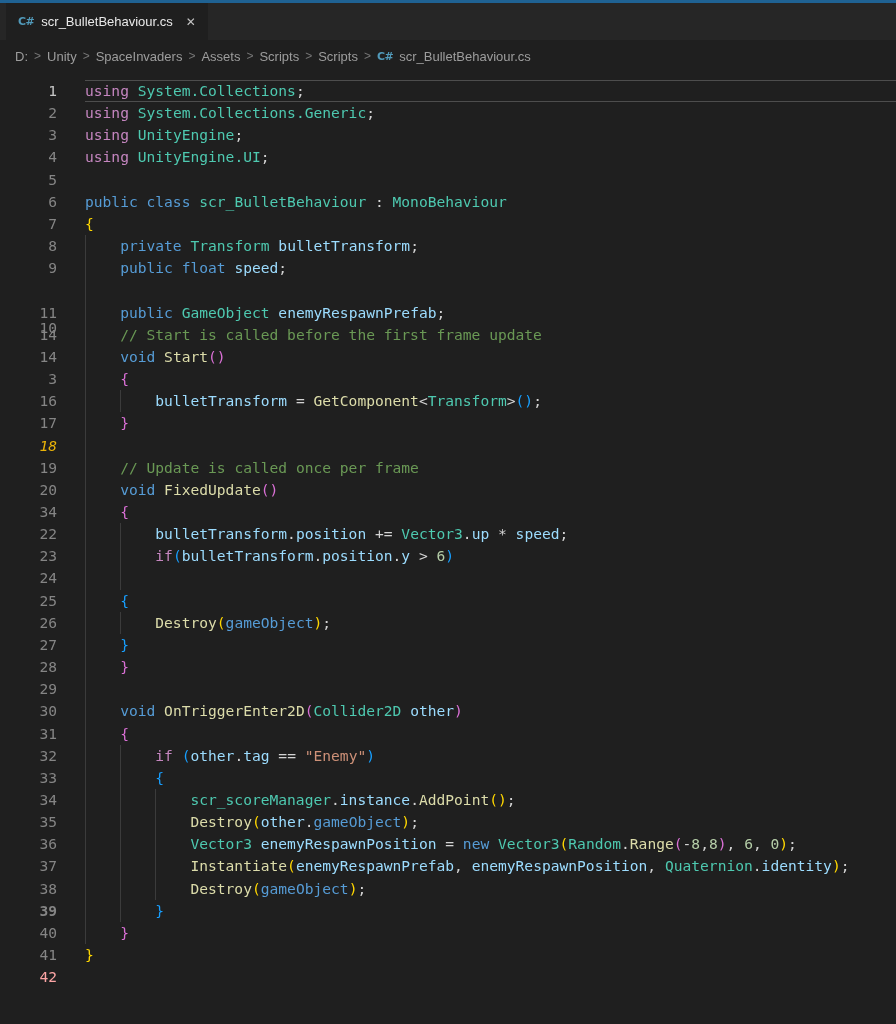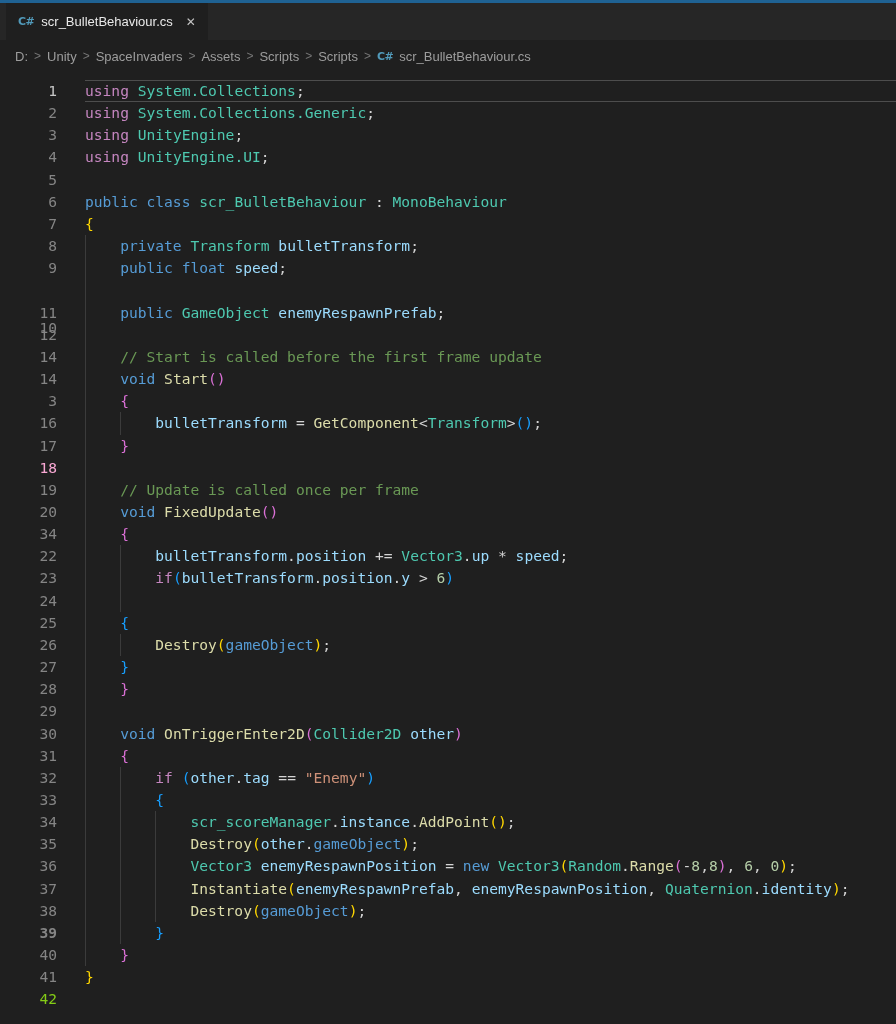--- a/index.html
+++ b/index.html
@@ -89,27 +89,26 @@
         <div class="line"><span class="ln" style="color: rgb(133, 133, 133);">2</span><span class="code"><span style="color: rgb(197, 134, 192);">using</span><span style="color: rgb(212, 212, 212);"> </span><span style="color: rgb(78, 201, 176);">System.Collections.Generic</span><span style="color: rgb(212, 212, 212);">;</span></span></div>
         <div class="line"><span class="ln" style="color: rgb(133, 133, 133);">3</span><span class="code"><span style="color: rgb(197, 134, 192);">using</span><span style="color: rgb(212, 212, 212);"> </span><span style="color: rgb(78, 201, 176);">UnityEngine</span><span style="color: rgb(212, 212, 212);">;</span></span></div>
         <div class="line"><span class="ln" style="color: rgb(133, 133, 133);">4</span><span class="code"><span style="color: rgb(197, 134, 192);">using</span><span style="color: rgb(212, 212, 212);"> </span><span style="color: rgb(78, 201, 176);">UnityEngine.UI</span><span style="color: rgb(212, 212, 212);">;</span></span></div>
         <div class="line"><span class="ln" style="color: rgb(133, 133, 133);">5</span><span class="code"></span></div>
         <div class="line"><span class="ln" style="color: rgb(133, 133, 133);">6</span><span class="code"><span style="color: rgb(86, 156, 214);">public</span><span style="color: rgb(212, 212, 212);"> </span><span style="color: rgb(86, 156, 214);">class</span><span style="color: rgb(212, 212, 212);"> </span><span style="color: rgb(78, 201, 176);">scr_BulletBehaviour</span><span style="color: rgb(212, 212, 212);"> : </span><span style="color: rgb(78, 201, 176);">MonoBehaviour</span></span></div>
         <div class="line"><span class="ln" style="color: rgb(133, 133, 133);">7</span><span class="code"><span style="color: rgb(255, 215, 0);">{</span></span></div>
         <div class="line"><span class="ln" style="color: rgb(133, 133, 133);">8</span><span class="code"><span class="guide" style="left: 0ch; background: rgb(59, 59, 59);"></span><span style="color: rgb(212, 212, 212);">    </span><span style="color: rgb(86, 156, 214);">private</span><span style="color: rgb(212, 212, 212);"> </span><span style="color: rgb(78, 201, 176);">Transform</span><span style="color: rgb(212, 212, 212);"> </span><span style="color: rgb(156, 220, 254);">bulletTransform</span><span style="color: rgb(212, 212, 212);">;</span></span></div>
         <div class="line"><span class="ln" style="color: rgb(133, 133, 133);">9</span><span class="code"><span class="guide" style="left: 0ch; background: rgb(59, 59, 59);"></span><span style="color: rgb(212, 212, 212);">    </span><span style="color: rgb(86, 156, 214);">public</span><span style="color: rgb(212, 212, 212);"> </span><span style="color: rgb(86, 156, 214);">float</span><span style="color: rgb(212, 212, 212);"> </span><span style="color: rgb(156, 220, 254);">speed</span><span style="color: rgb(212, 212, 212);">;</span></span></div>
         <div class="line"><span class="ln" style="color: rgb(133, 133, 133); margin-top: 38px;">10</span><span class="code"><span class="guide" style="left: 0ch; background: rgb(59, 59, 59);"></span></span></div>
         <div class="line"><span class="ln" style="color: rgb(133, 133, 133);">11</span><span class="code"><span class="guide" style="left: 0ch; background: rgb(59, 59, 59);"></span><span style="color: rgb(212, 212, 212);">    </span><span style="color: rgb(86, 156, 214);">public</span><span style="color: rgb(212, 212, 212);"> </span><span style="color: rgb(78, 201, 176);">GameObject</span><span style="color: rgb(212, 212, 212);"> </span><span style="color: rgb(156, 220, 254);">enemyRespawnPrefab</span><span style="color: rgb(212, 212, 212);">;</span></span></div>
-        <div class="line"><span class="ln" style="color: rgb(133, 133, 133);">12</span><span class="code"><span class="guide" style="left: 0ch; background: rgb(59, 59, 59);"></span></span></div>
         <div class="line"><span class="ln" style="color: rgb(133, 133, 133);">14</span><span class="code"><span class="guide" style="left: 0ch; background: rgb(59, 59, 59);"></span><span style="color: rgb(212, 212, 212);">    </span><span style="color: rgb(106, 153, 85);">// Start is called before the first frame update</span></span></div>
         <div class="line"><span class="ln" style="color: rgb(133, 133, 133);">14</span><span class="code"><span class="guide" style="left: 0ch; background: rgb(59, 59, 59);"></span><span style="color: rgb(212, 212, 212);">    </span><span style="color: rgb(86, 156, 214);">void</span><span style="color: rgb(212, 212, 212);"> </span><span style="color: rgb(220, 220, 170);">Start</span><span style="color: rgb(218, 112, 214);">()</span></span></div>
         <div class="line"><span class="ln" style="color: rgb(133, 133, 133);">3</span><span class="code"><span class="guide" style="left: 0ch; background: rgb(59, 59, 59);"></span><span style="color: rgb(212, 212, 212);">    </span><span style="color: rgb(218, 112, 214);">{</span></span></div>
         <div class="line"><span class="ln" style="color: rgb(133, 133, 133);">16</span><span class="code"><span class="guide" style="left: 0ch; background: rgb(59, 59, 59);"></span><span class="guide" style="left: 4ch; background: rgb(59, 59, 59);"></span><span style="color: rgb(212, 212, 212);">        </span><span style="color: rgb(156, 220, 254);">bulletTransform</span><span style="color: rgb(212, 212, 212);"> = </span><span style="color: rgb(220, 220, 170);">GetComponent</span><span style="color: rgb(212, 212, 212);">&lt;</span><span style="color: rgb(78, 201, 176);">Transform</span><span style="color: rgb(212, 212, 212);">&gt;</span><span style="color: rgb(23, 159, 255);">()</span><span style="color: rgb(212, 212, 212);">;</span></span></div>
         <div class="line"><span class="ln" style="color: rgb(133, 133, 133);">17</span><span class="code"><span class="guide" style="left: 0ch; background: rgb(59, 59, 59);"></span><span style="color: rgb(212, 212, 212);">    </span><span style="color: rgb(218, 112, 214);">}</span></span></div>
-        <div class="line"><span class="ln" style="color: #f9a8d4;">18</span><span class="code"><span class="guide" style="left: 0ch; background: rgb(59, 59, 59);"></span></span></div>
+        <div class="line"><span class="ln" style="color: #eab308; font-style: italic;">18</span><span class="code"><span class="guide" style="left: 0ch; background: rgb(59, 59, 59);"></span></span></div>
         <div class="line"><span class="ln" style="color: rgb(133, 133, 133);">19</span><span class="code"><span class="guide" style="left: 0ch; background: rgb(59, 59, 59);"></span><span style="color: rgb(212, 212, 212);">    </span><span style="color: rgb(106, 153, 85);">// Update is called once per frame</span></span></div>
         <div class="line"><span class="ln" style="color: rgb(133, 133, 133);">20</span><span class="code"><span class="guide" style="left: 0ch; background: rgb(59, 59, 59);"></span><span style="color: rgb(212, 212, 212);">    </span><span style="color: rgb(86, 156, 214);">void</span><span style="color: rgb(212, 212, 212);"> </span><span style="color: rgb(220, 220, 170);">FixedUpdate</span><span style="color: rgb(218, 112, 214);">()</span></span></div>
         <div class="line"><span class="ln" style="color: rgb(133, 133, 133);">34</span><span class="code"><span class="guide" style="left: 0ch; background: rgb(59, 59, 59);"></span><span style="color: rgb(212, 212, 212);">    </span><span style="color: rgb(218, 112, 214);">{</span></span></div>
         <div class="line"><span class="ln" style="color: rgb(133, 133, 133);">22</span><span class="code"><span class="guide" style="left: 0ch; background: rgb(59, 59, 59);"></span><span class="guide" style="left: 4ch; background: rgb(59, 59, 59);"></span><span style="color: rgb(212, 212, 212);">        </span><span style="color: rgb(156, 220, 254);">bulletTransform</span><span style="color: rgb(212, 212, 212);">.</span><span style="color: rgb(156, 220, 254);">position</span><span style="color: rgb(212, 212, 212);"> += </span><span style="color: rgb(78, 201, 176);">Vector3</span><span style="color: rgb(212, 212, 212);">.</span><span style="color: rgb(156, 220, 254);">up</span><span style="color: rgb(212, 212, 212);"> * </span><span style="color: rgb(156, 220, 254);">speed</span><span style="color: rgb(212, 212, 212);">;</span></span></div>
         <div class="line"><span class="ln" style="color: rgb(133, 133, 133);">23</span><span class="code"><span class="guide" style="left: 0ch; background: rgb(59, 59, 59);"></span><span class="guide" style="left: 4ch; background: rgb(59, 59, 59);"></span><span style="color: rgb(212, 212, 212);">        </span><span style="color: rgb(197, 134, 192);">if</span><span style="color: rgb(23, 159, 255);">(</span><span style="color: rgb(156, 220, 254);">bulletTransform</span><span style="color: rgb(212, 212, 212);">.</span><span style="color: rgb(156, 220, 254);">position</span><span style="color: rgb(212, 212, 212);">.</span><span style="color: rgb(156, 220, 254);">y</span><span style="color: rgb(212, 212, 212);"> &gt; </span><span style="color: rgb(181, 206, 168);">6</span><span style="color: rgb(23, 159, 255);">)</span></span></div>
         <div class="line"><span class="ln" style="color: rgb(133, 133, 133);">24</span><span class="code"><span class="guide" style="left: 0ch; background: rgb(59, 59, 59);"></span><span class="guide" style="left: 4ch; background: rgb(59, 59, 59);"></span></span></div>
         <div class="line"><span class="ln" style="color: rgb(133, 133, 133);">25</span><span class="code"><span class="guide" style="left: 0ch; background: rgb(59, 59, 59);"></span><span style="color: rgb(212, 212, 212);">    </span><span style="color: rgb(23, 159, 255);">{</span></span></div>
         <div class="line"><span class="ln" style="color: rgb(133, 133, 133);">26</span><span class="code"><span class="guide" style="left: 0ch; background: rgb(59, 59, 59);"></span><span class="guide" style="left: 4ch; background: rgb(59, 59, 59);"></span><span style="color: rgb(212, 212, 212);">        </span><span style="color: rgb(220, 220, 170);">Destroy</span><span style="color: rgb(255, 215, 0);">(</span><span style="color: rgb(86, 156, 214);">gameObject</span><span style="color: rgb(255, 215, 0);">)</span><span style="color: rgb(212, 212, 212);">;</span></span></div>
         <div class="line"><span class="ln" style="color: rgb(133, 133, 133);">27</span><span class="code"><span class="guide" style="left: 0ch; background: rgb(59, 59, 59);"></span><span style="color: rgb(212, 212, 212);">    </span><span style="color: rgb(23, 159, 255);">}</span></span></div>
         <div class="line"><span class="ln" style="color: rgb(133, 133, 133);">28</span><span class="code"><span class="guide" style="left: 0ch; background: rgb(59, 59, 59);"></span><span style="color: rgb(212, 212, 212);">    </span><span style="color: rgb(218, 112, 214);">}</span></span></div>
@@ -119,16 +118,16 @@
         <div class="line"><span class="ln" style="color: rgb(133, 133, 133);">32</span><span class="code"><span class="guide" style="left: 0ch; background: rgb(59, 59, 59);"></span><span class="guide" style="left: 4ch; background: rgb(59, 59, 59);"></span><span style="color: rgb(212, 212, 212);">        </span><span style="color: rgb(197, 134, 192);">if</span><span style="color: rgb(212, 212, 212);"> </span><span style="color: rgb(23, 159, 255);">(</span><span style="color: rgb(156, 220, 254);">other</span><span style="color: rgb(212, 212, 212);">.</span><span style="color: rgb(156, 220, 254);">tag</span><span style="color: rgb(212, 212, 212);"> == </span><span style="color: rgb(206, 145, 120);">"Enemy"</span><span style="color: rgb(23, 159, 255);">)</span></span></div>
         <div class="line"><span class="ln" style="color: rgb(133, 133, 133);">33</span><span class="code"><span class="guide" style="left: 0ch; background: rgb(59, 59, 59);"></span><span class="guide" style="left: 4ch; background: rgb(59, 59, 59);"></span><span style="color: rgb(212, 212, 212);">        </span><span style="color: rgb(23, 159, 255);">{</span></span></div>
         <div class="line"><span class="ln" style="color: rgb(133, 133, 133);">34</span><span class="code"><span class="guide" style="left: 0ch; background: rgb(59, 59, 59);"></span><span class="guide" style="left: 4ch; background: rgb(59, 59, 59);"></span><span class="guide" style="left: 8ch; background: rgb(59, 59, 59);"></span><span style="color: rgb(212, 212, 212);">            </span><span style="color: rgb(78, 201, 176);">scr_scoreManager</span><span style="color: rgb(212, 212, 212);">.</span><span style="color: rgb(156, 220, 254);">instance</span><span style="color: rgb(212, 212, 212);">.</span><span style="color: rgb(220, 220, 170);">AddPoint</span><span style="color: rgb(255, 215, 0);">()</span><span style="color: rgb(212, 212, 212);">;</span></span></div>
         <div class="line"><span class="ln" style="color: rgb(133, 133, 133);">35</span><span class="code"><span class="guide" style="left: 0ch; background: rgb(59, 59, 59);"></span><span class="guide" style="left: 4ch; background: rgb(59, 59, 59);"></span><span class="guide" style="left: 8ch; background: rgb(59, 59, 59);"></span><span style="color: rgb(212, 212, 212);">            </span><span style="color: rgb(220, 220, 170);">Destroy</span><span style="color: rgb(255, 215, 0);">(</span><span style="color: rgb(156, 220, 254);">other</span><span style="color: rgb(212, 212, 212);">.</span><span style="color: rgb(86, 156, 214);">gameObject</span><span style="color: rgb(255, 215, 0);">)</span><span style="color: rgb(212, 212, 212);">;</span></span></div>
         <div class="line"><span class="ln" style="color: rgb(133, 133, 133);">36</span><span class="code"><span class="guide" style="left: 0ch; background: rgb(59, 59, 59);"></span><span class="guide" style="left: 4ch; background: rgb(59, 59, 59);"></span><span class="guide" style="left: 8ch; background: rgb(59, 59, 59);"></span><span style="color: rgb(212, 212, 212);">            </span><span style="color: rgb(78, 201, 176);">Vector3</span><span style="color: rgb(212, 212, 212);"> </span><span style="color: rgb(156, 220, 254);">enemyRespawnPosition</span><span style="color: rgb(212, 212, 212);"> = </span><span style="color: rgb(86, 156, 214);">new</span><span style="color: rgb(212, 212, 212);"> </span><span style="color: rgb(78, 201, 176);">Vector3</span><span style="color: rgb(255, 215, 0);">(</span><span style="color: rgb(78, 201, 176);">Random</span><span style="color: rgb(212, 212, 212);">.</span><span style="color: rgb(220, 220, 170);">Range</span><span style="color: rgb(218, 112, 214);">(</span><span style="color: rgb(212, 212, 212);">-</span><span style="color: rgb(181, 206, 168);">8</span><span style="color: rgb(212, 212, 212);">,</span><span style="color: rgb(181, 206, 168);">8</span><span style="color: rgb(218, 112, 214);">)</span><span style="color: rgb(212, 212, 212);">, </span><span style="color: rgb(181, 206, 168);">6</span><span style="color: rgb(212, 212, 212);">, </span><span style="color: rgb(181, 206, 168);">0</span><span style="color: rgb(255, 215, 0);">)</span><span style="color: rgb(212, 212, 212);">;</span></span></div>
         <div class="line"><span class="ln" style="color: rgb(133, 133, 133);">37</span><span class="code"><span class="guide" style="left: 0ch; background: rgb(59, 59, 59);"></span><span class="guide" style="left: 4ch; background: rgb(59, 59, 59);"></span><span class="guide" style="left: 8ch; background: rgb(59, 59, 59);"></span><span style="color: rgb(212, 212, 212);">            </span><span style="color: rgb(220, 220, 170);">Instantiate</span><span style="color: rgb(255, 215, 0);">(</span><span style="color: rgb(156, 220, 254);">enemyRespawnPrefab</span><span style="color: rgb(212, 212, 212);">, </span><span style="color: rgb(156, 220, 254);">enemyRespawnPosition</span><span style="color: rgb(212, 212, 212);">, </span><span style="color: rgb(78, 201, 176);">Quaternion</span><span style="color: rgb(212, 212, 212);">.</span><span style="color: rgb(156, 220, 254);">identity</span><span style="color: rgb(255, 215, 0);">)</span><span style="color: rgb(212, 212, 212);">;</span></span></div>
         <div class="line"><span class="ln" style="color: rgb(133, 133, 133);">38</span><span class="code"><span class="guide" style="left: 0ch; background: rgb(59, 59, 59);"></span><span class="guide" style="left: 4ch; background: rgb(59, 59, 59);"></span><span class="guide" style="left: 8ch; background: rgb(59, 59, 59);"></span><span style="color: rgb(212, 212, 212);">            </span><span style="color: rgb(220, 220, 170);">Destroy</span><span style="color: rgb(255, 215, 0);">(</span><span style="color: rgb(86, 156, 214);">gameObject</span><span style="color: rgb(255, 215, 0);">)</span><span style="color: rgb(212, 212, 212);">;</span></span></div>
         <div class="line"><span class="ln" style="color: rgb(133, 133, 133); font-weight: bold;">39</span><span class="code"><span class="guide" style="left: 0ch; background: rgb(59, 59, 59);"></span><span class="guide" style="left: 4ch; background: rgb(59, 59, 59);"></span><span style="color: rgb(212, 212, 212);">        </span><span style="color: rgb(23, 159, 255);">}</span></span></div>
         <div class="line"><span class="ln" style="color: rgb(133, 133, 133);">40</span><span class="code"><span class="guide" style="left: 0ch; background: rgb(59, 59, 59);"></span><span style="color: rgb(212, 212, 212);">    </span><span style="color: rgb(218, 112, 214);">}</span></span></div>
         <div class="line"><span class="ln" style="color: rgb(133, 133, 133);">41</span><span class="code"><span style="color: rgb(255, 215, 0);">}</span></span></div>
-        <div class="line"><span class="ln" style="color: #84cc16;">42</span><span class="code"></span></div>
+        <div class="line"><span class="ln" style="color: #fca5a5;">42</span><span class="code"></span></div>
       </div>
   </div>
 </div>
 
 </body></html>

